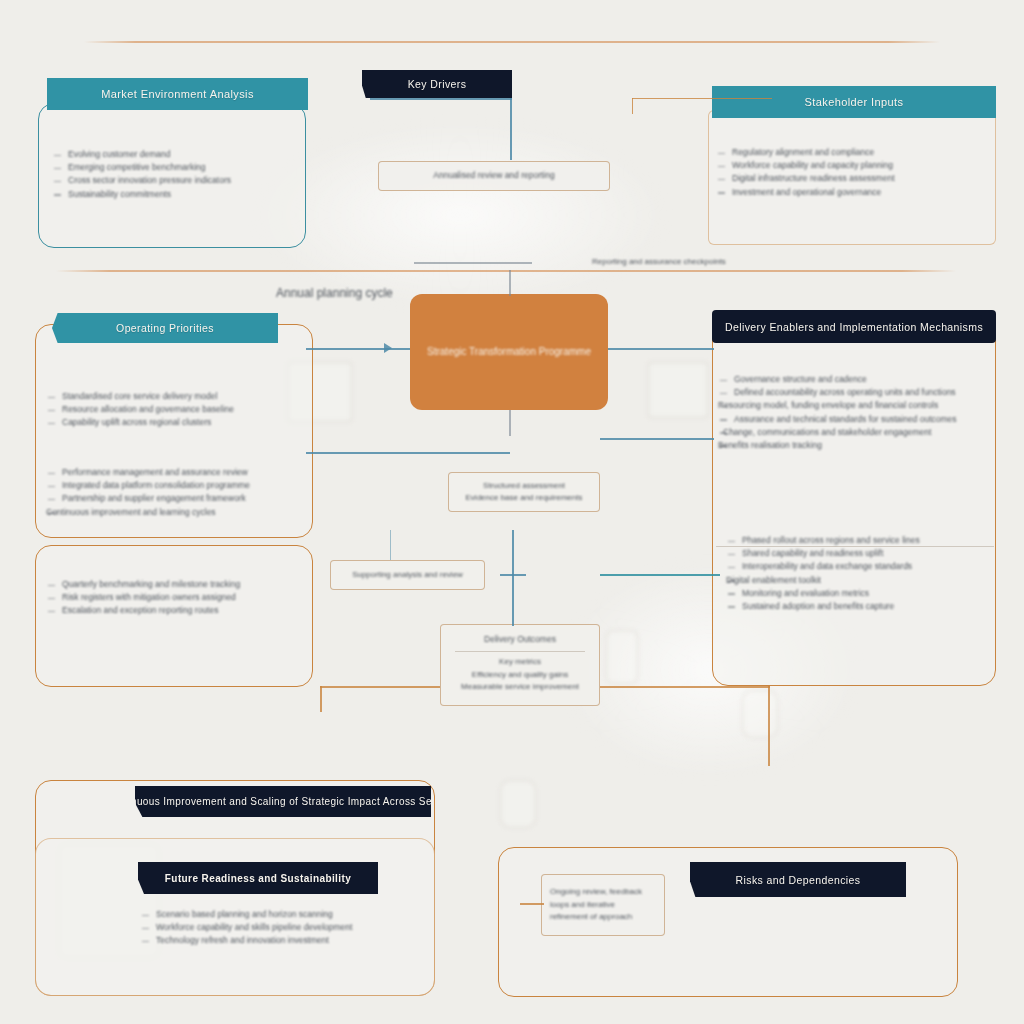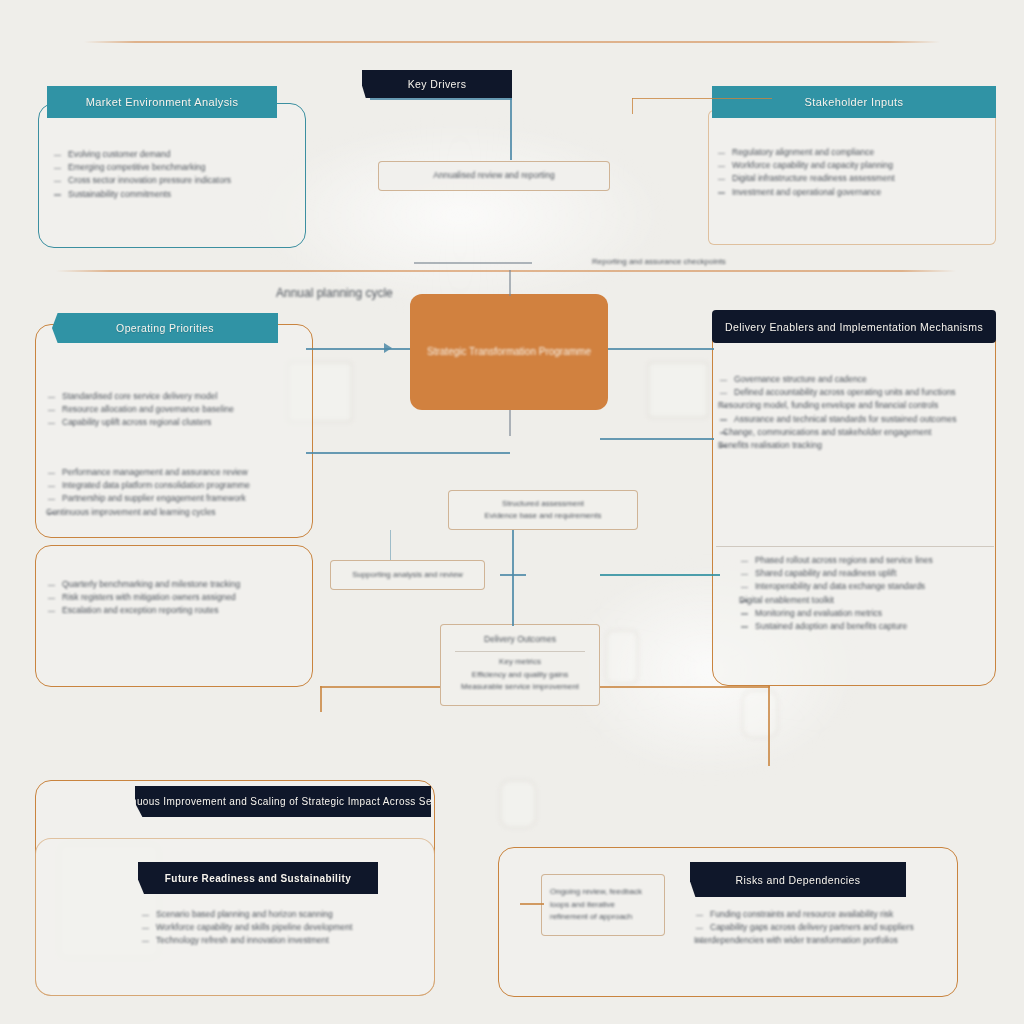--- a/index.html
+++ b/index.html
@@ -106,21 +106,21 @@
   <div class="ghost-shape" style="left:288px;top:362px;width:62px;height:58px;"></div>
   <div class="ghost-shape" style="left:648px;top:362px;width:58px;height:54px;"></div>
   <div class="ghost-shape" style="left:606px;top:630px;width:30px;height:52px;border-radius:8px;"></div>
   <div class="ghost-shape" style="left:742px;top:690px;width:34px;height:46px;border-radius:10px;"></div>
   <div class="ghost-shape" style="left:60px;top:845px;width:96px;height:110px;border-radius:6px;"></div>
   <div class="ghost-shape" style="left:500px;top:780px;width:34px;height:46px;border-radius:10px;"></div>
 
   <div class="abs hr-line" style="left:84px;top:41px;width:856px;"></div>
 
   <div class="abs panel teal" style="left:38px;top:103px;width:268px;height:145px;"></div>
-  <div class="abs hdr teal" style="left:47px;top:86px;width:230px;height:32px;font-size:11px;">Market Environment Analysis</div>
+  <div class="abs hdr teal" style="left:47px;top:78px;width:261px;height:32px;font-size:11px;">Market Environment Analysis</div>
   <ul class="abs bullets blurtext" style="left:52px;top:148px;width:248px;font-size:8.5px;">
     <li>Evolving customer demand</li>
     <li>Emerging competitive benchmarking</li>
     <li>Cross sector innovation pressure indicators</li>
     <li>Sustainability commitments</li>
   </ul>
 
   <div class="abs hdr orange ribbon" style="left:362px;top:70px;width:150px;height:28px;font-size:10.5px;">Key Drivers</div>
 
   <div class="abs conn" style="left:370px;top:98px;width:142px;height:1.6px;"></div>
@@ -185,34 +185,34 @@
   <div class="abs hdr orange" style="left:712px;top:310px;width:284px;height:33px;font-size:10.5px;border-radius:4px;">Delivery Enablers and Implementation Mechanisms</div>
   <ul class="abs bullets blurtext" style="left:718px;top:373px;width:284px;font-size:8.5px;">
     <li>Governance structure and cadence</li>
     <li>Defined accountability across operating units and functions</li>
     <li style="padding-left:0">Resourcing model, funding envelope and financial controls</li>
     <li>Assurance and technical standards for sustained outcomes</li>
     <li style="padding-left:5px">Change, communications and stakeholder engagement</li>
     <li style="padding-left:0">Benefits realisation tracking</li>
   </ul>
   <div class="abs divider" style="left:716px;top:546px;width:278px;"></div>
-  <ul class="abs bullets blurtext" style="left:726px;top:554px;width:282px;font-size:8.5px;margin-left:13px;">
+  <ul class="abs bullets blurtext" style="left:726px;top:534px;width:282px;font-size:8.5px;">
     <li>Phased rollout across regions and service lines</li>
     <li style="padding-left:16px">Shared capability and readiness uplift</li>
     <li>Interoperability and data exchange standards</li>
     <li style="padding-left:0">Digital enablement toolkit</li>
     <li>Monitoring and evaluation metrics</li>
     <li>Sustained adoption and benefits capture</li>
   </ul>
 
   <div class="abs conn" style="left:608px;top:348px;width:106px;height:1.6px;"></div>
   <div class="abs conn" style="left:600px;top:438px;width:114px;height:1.6px;"></div>
   <div class="abs conn teal" style="left:600px;top:574px;width:120px;height:1.6px;"></div>
 
-  <div class="abs smallbox" style="left:448px;top:490px;width:190px;height:40px;">
+  <div class="abs smallbox" style="left:448px;top:472px;width:152px;height:40px;">
     <span class="blurtext" style="font-size:8px;">Structured assessment</span>
     <span class="blurtext" style="font-size:8px;">Evidence base and requirements</span>
   </div>
 
   <div class="abs smallbox" style="left:330px;top:560px;width:155px;height:30px;">
     <span class="blurtext" style="font-size:8px;">Supporting analysis and review</span>
   </div>
 
   <div class="abs smallbox" style="left:440px;top:624px;width:160px;height:82px;justify-content:flex-start;padding-top:8px;">
     <span class="blurtext" style="font-size:8.5px;">Delivery Outcomes</span>
@@ -241,20 +241,15 @@
     <li>Technology refresh and innovation investment</li>
   </ul>
 
   <div class="abs panel" style="left:498px;top:847px;width:460px;height:150px;"></div>
   <div class="abs smallbox" style="left:541px;top:874px;width:124px;height:62px;align-items:flex-start;padding-left:8px;">
     <span class="blurtext" style="font-size:8px;">Ongoing review, feedback</span>
     <span class="blurtext" style="font-size:8px;">loops and iterative</span>
     <span class="blurtext" style="font-size:8px;">refinement of approach</span>
   </div>
   <div class="abs hdr orange ribbon" style="left:690px;top:862px;width:216px;height:35px;font-size:10.5px;">Risks and Dependencies</div>
-  <ul class="abs bullets blurtext" style="left:694px;top:908px;width:270px;font-size:8.5px;">
-    <li>Funding constraints and resource availability risk</li>
-    <li>Capability gaps across delivery partners and suppliers</li>
-    <li style="padding-left:0">Interdependencies with wider transformation portfolios</li>
-  </ul>
   <div class="abs conn orange" style="left:520px;top:903px;width:24px;height:1.6px;"></div>
 
 </div>
 
 </body></html>

